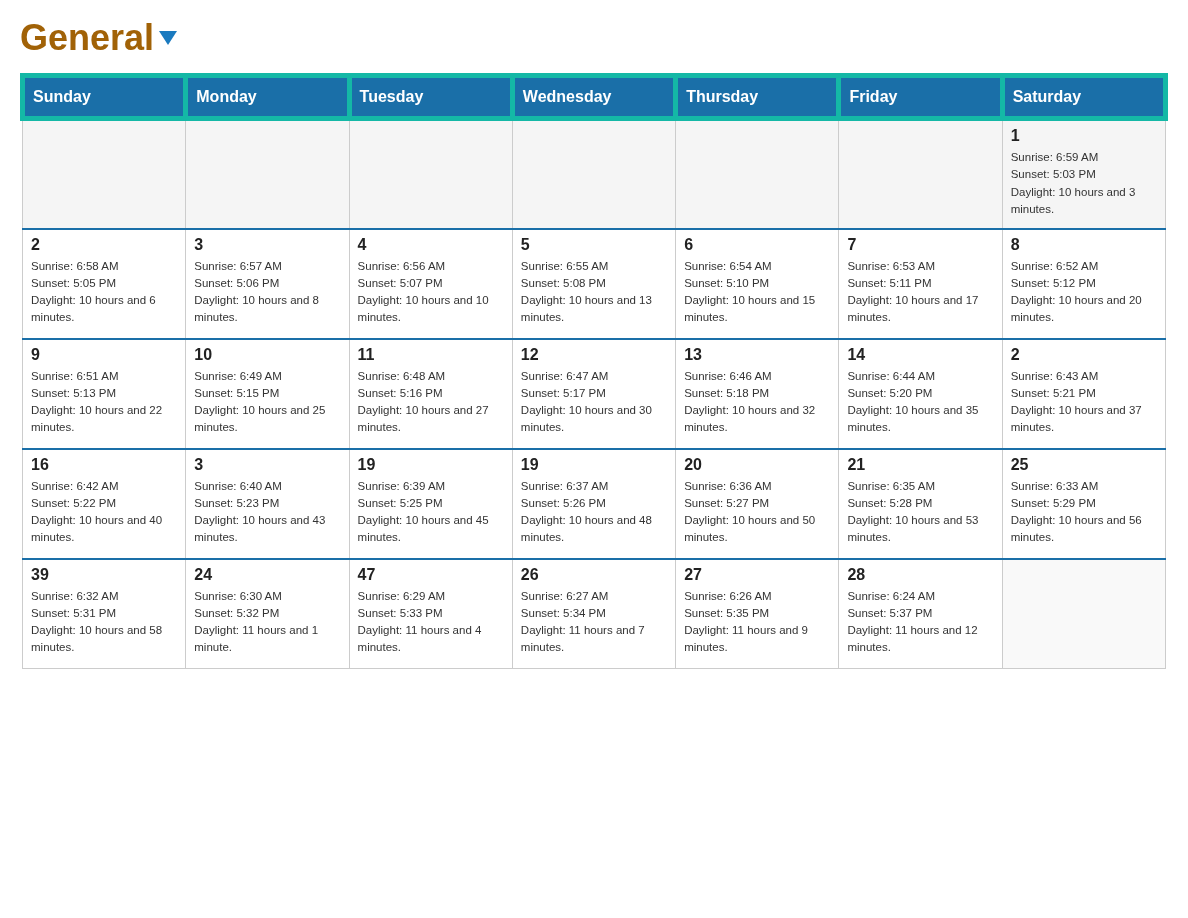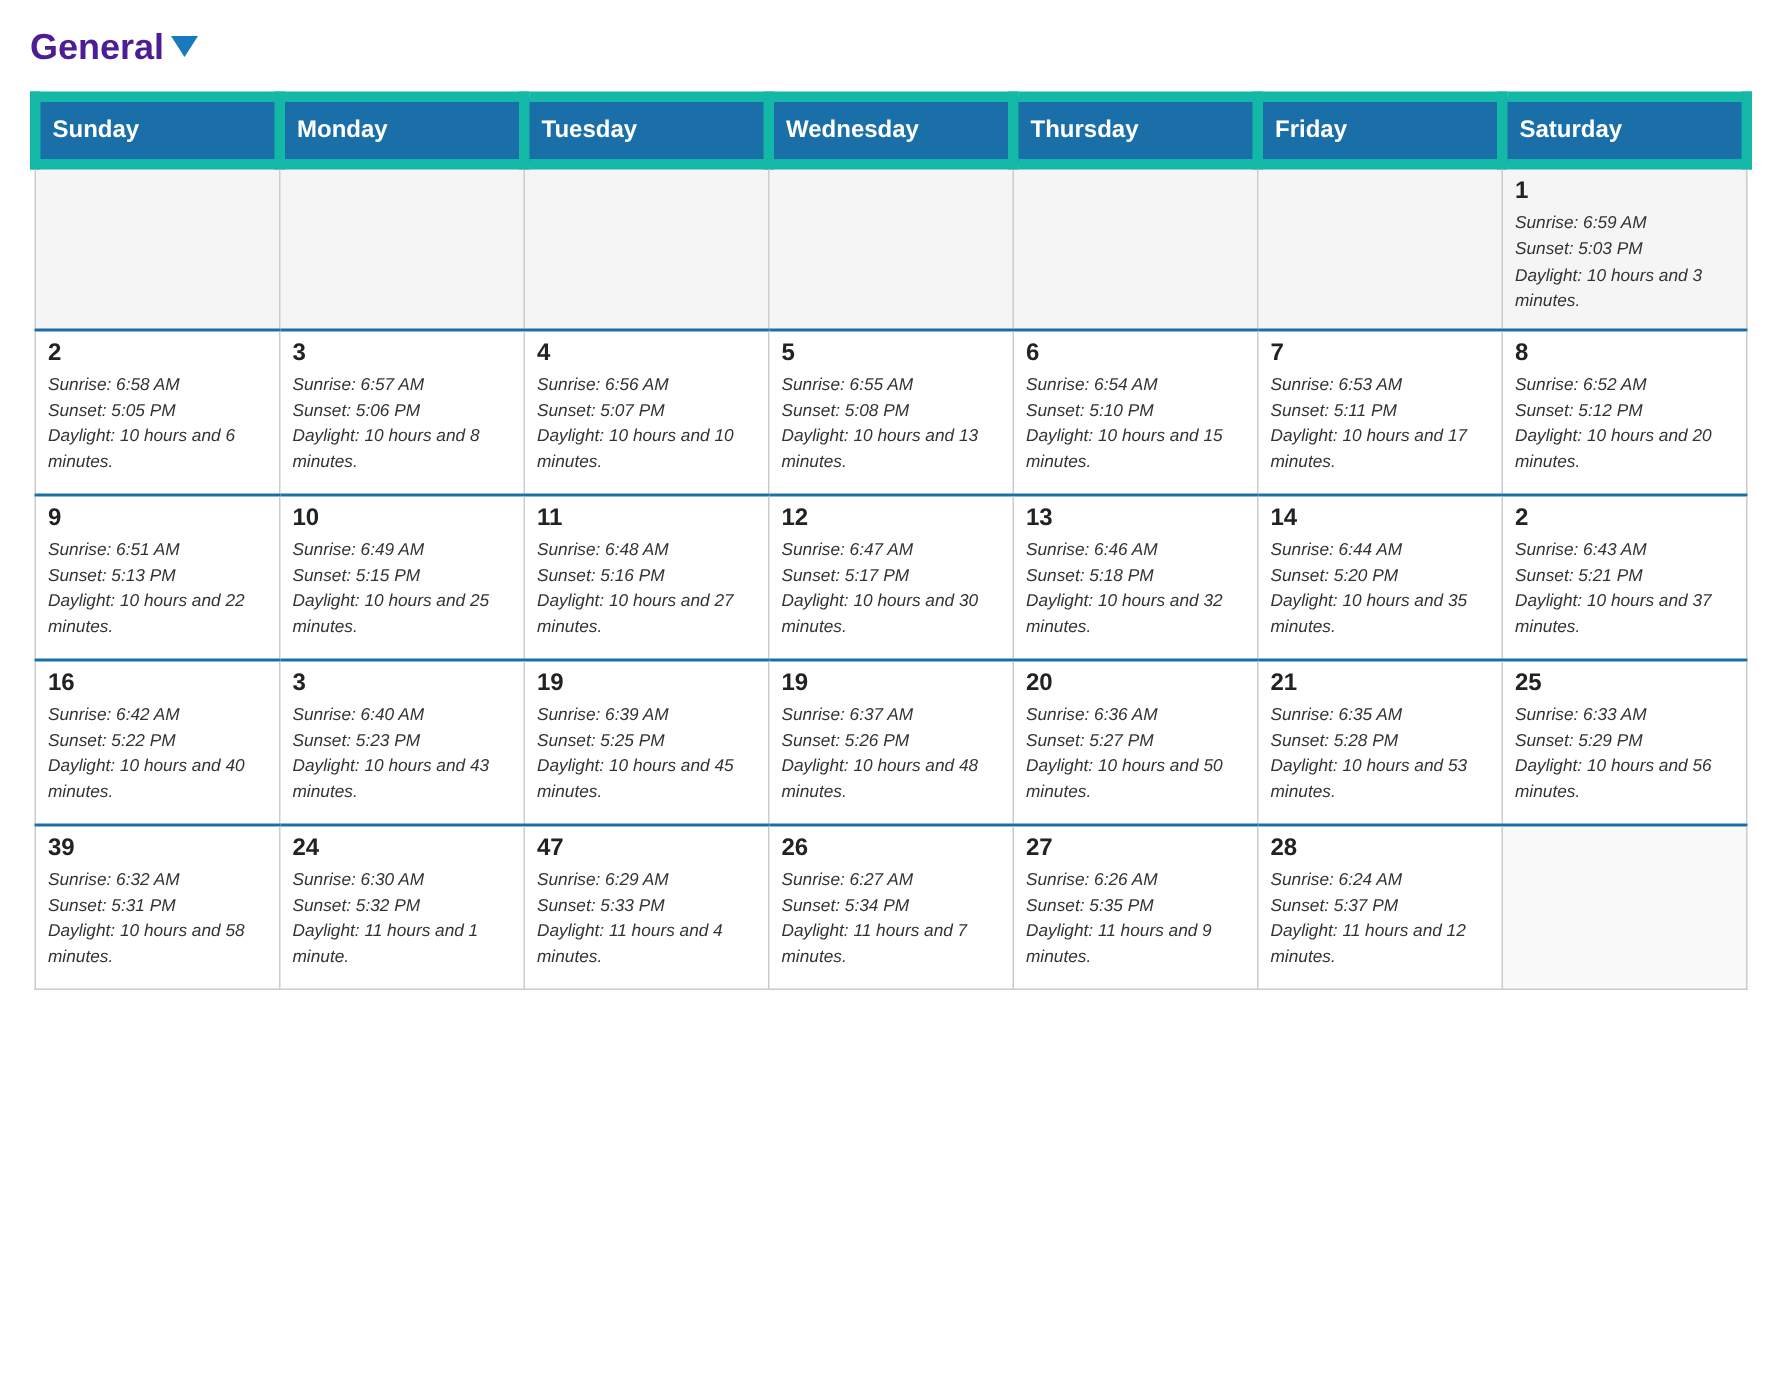--- a/index.html
+++ b/index.html
@@ -15,23 +15,23 @@
       justify-content: space-between;
       align-items: flex-start;
       margin-bottom: 10px;
     }
     .logo {
       display: flex;
       flex-direction: column;
       align-items: flex-start;
     }
     .logo-text {
-      font-size: 24px;
-      font-weight: bold;
-      color: #4c1d95;
+      font-size: 36px;
+      font-weight: bold;
+      color: #a16207;
       line-height: 1;
     }
     .logo-sub {
       color: #1a7abf;
       font-size: 22px;
       font-weight: bold;
       margin-top: 2px;
     }
     .title-section {
       text-align: right;
@@ -51,21 +51,21 @@
       border-collapse: collapse;
       margin-top: 15px;
     }
     .calendar th {
       background-color: #1a6fa8;
       color: #fff;
       padding: 10px 8px;
       text-align: left;
       font-size: 16px;
       font-weight: bold;
-      border: 7px solid #14b8a6;
+      border: 5px solid #14b8a6;
     }
     .calendar td {
       border: 1px solid #ccc;
       vertical-align: top;
       padding: 6px 8px;
       width: calc(100% / 7);
       min-height: 110px;
       height: 110px;
     }
     .calendar tr:first-child td {
@@ -75,21 +75,20 @@
       font-size: 16px;
       font-weight: bold;
       color: #222;
       display: block;
       margin-bottom: 4px;
     }
     .day-info {
       font-size: 11.5px;
       color: #333;
       line-height: 1.5;
-      font-style: italic;
     }
     .empty-cell {
       background-color: #f9f9f9;
     }
     .week-row td {
       border-top: 2px solid #1a6fa8;
     }
   </style>
 </head>
 <body>

